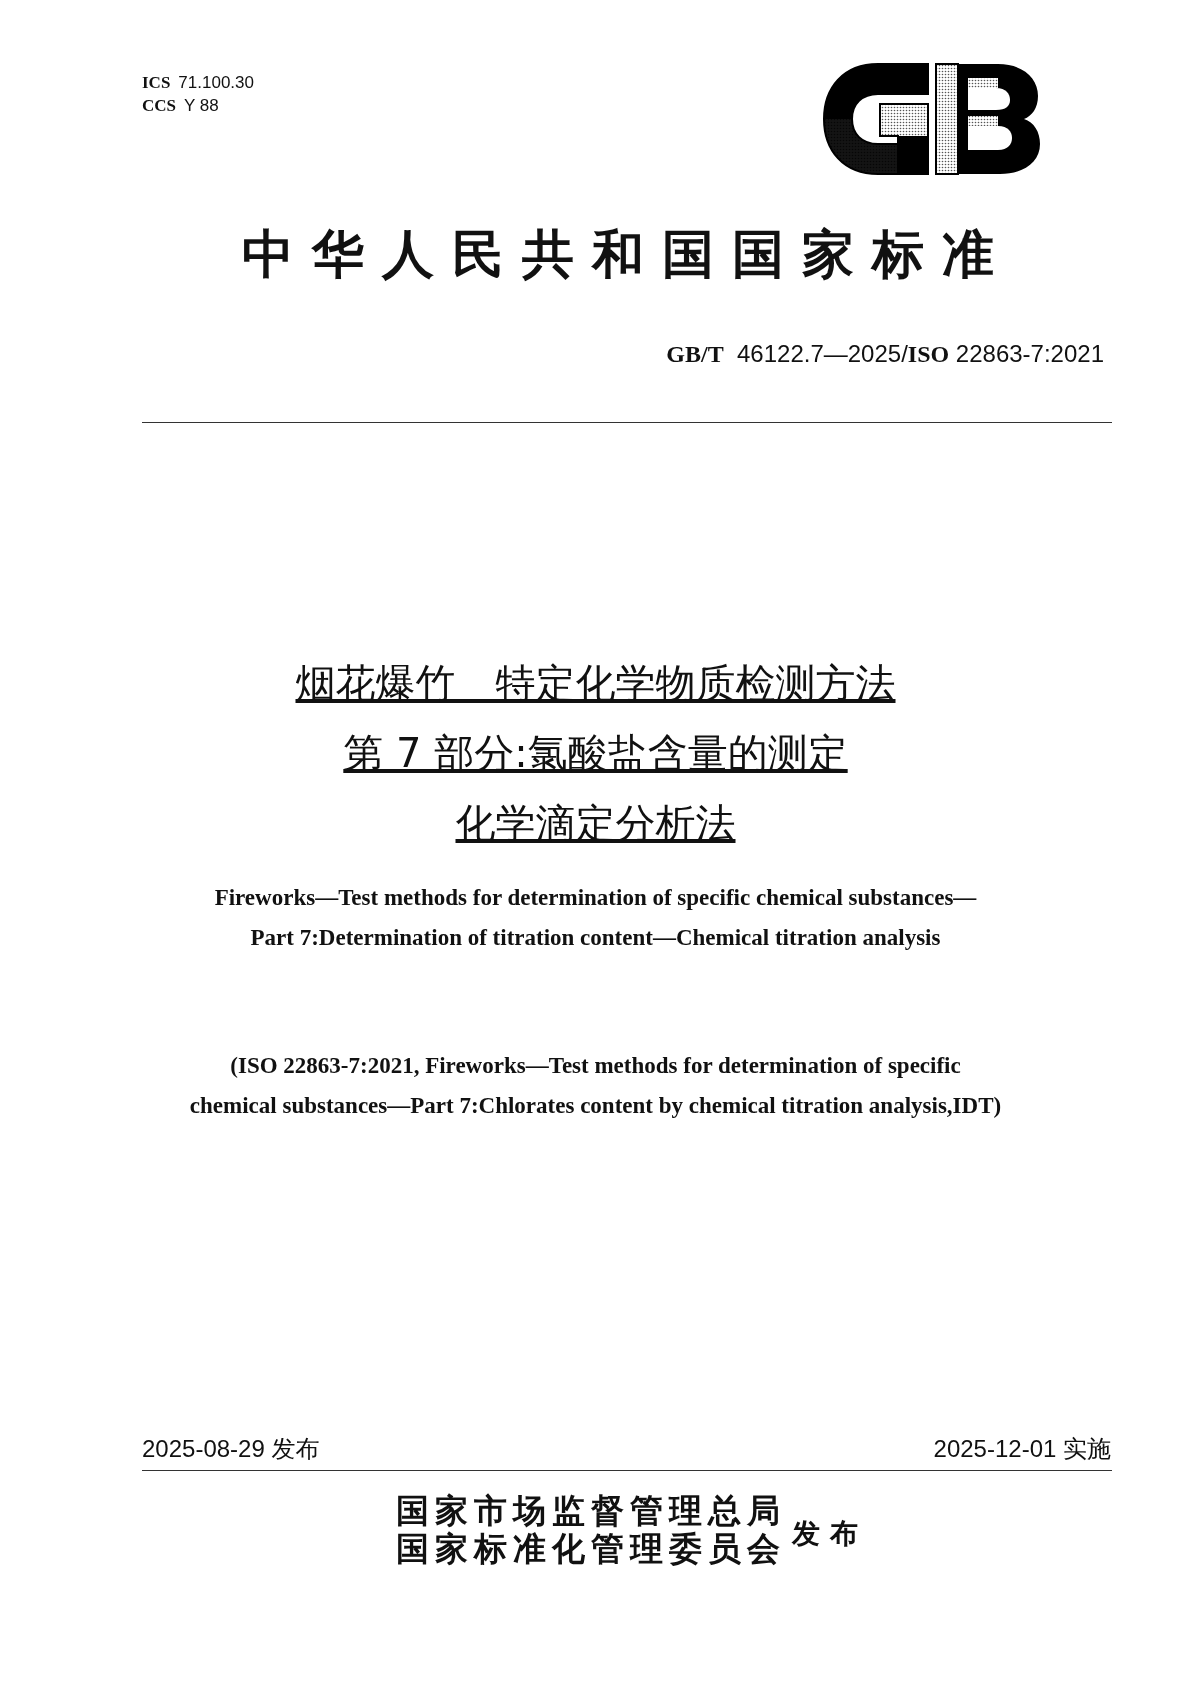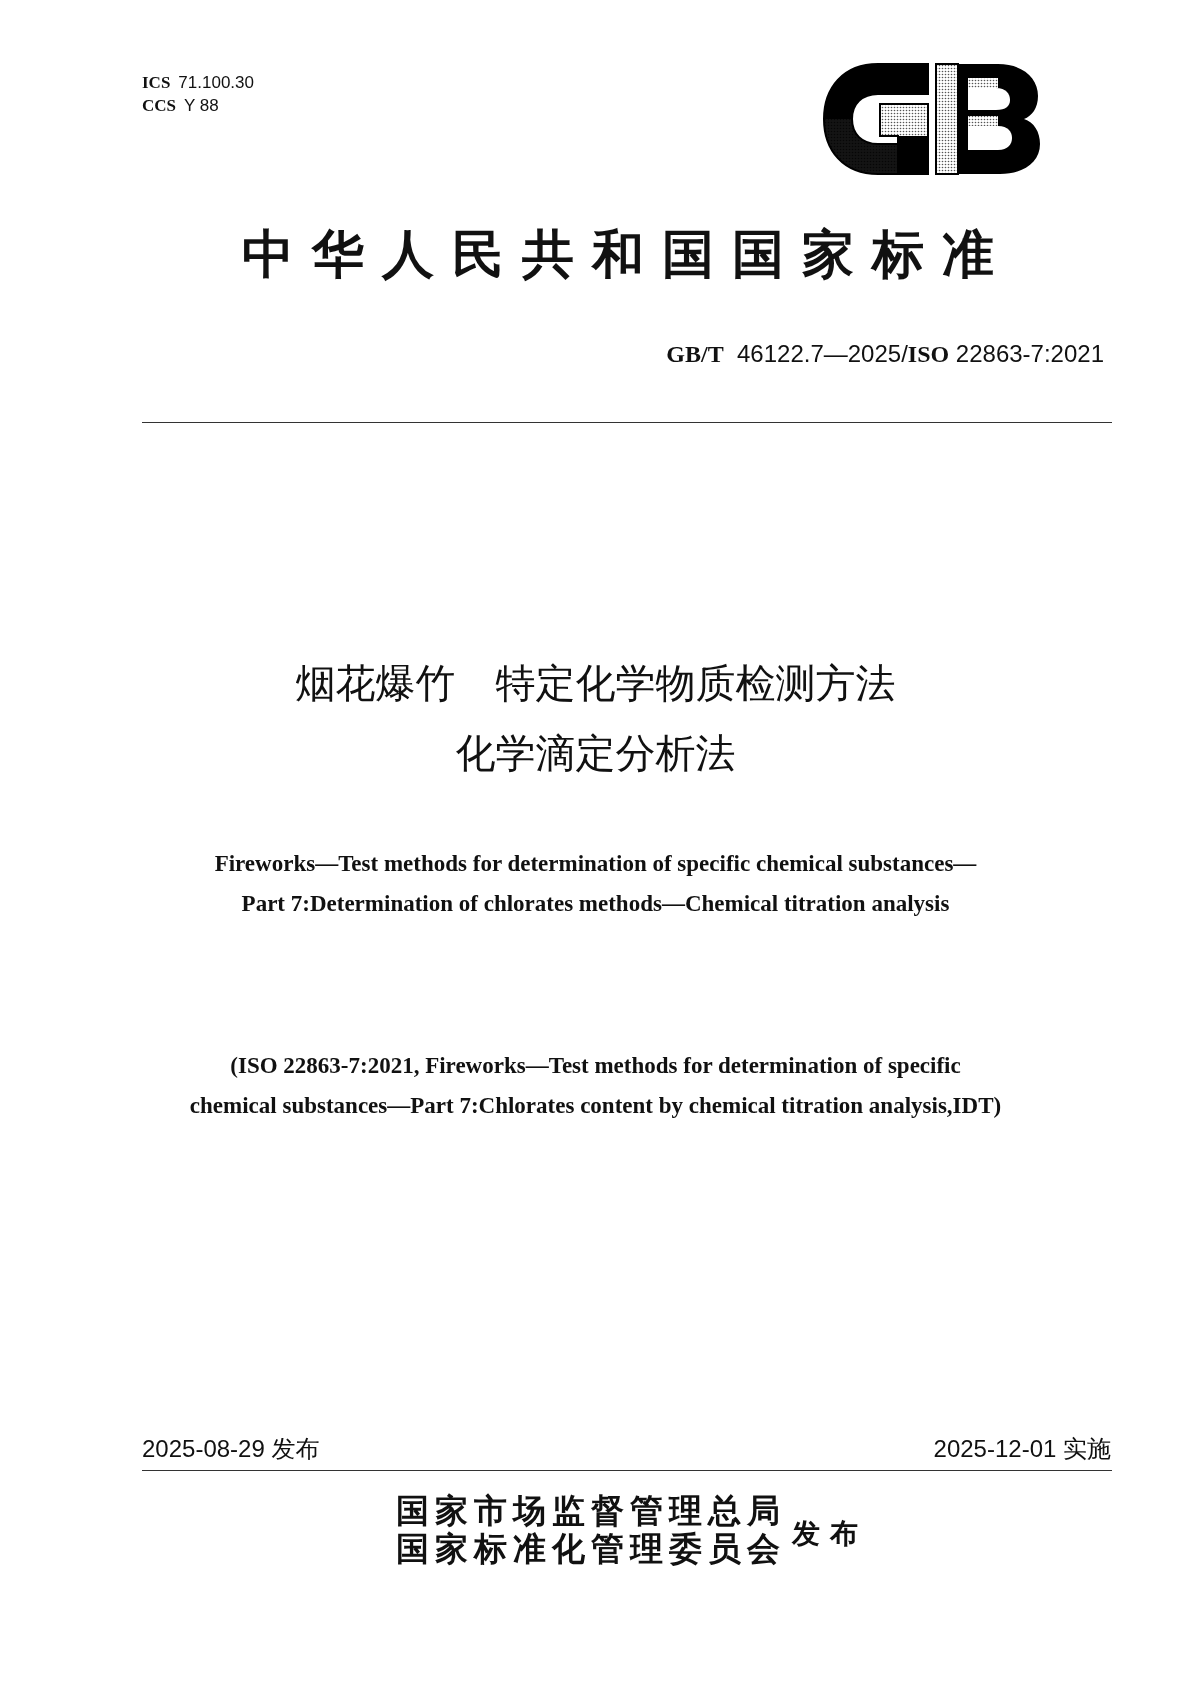--- a/index.html
+++ b/index.html
@@ -5,22 +5,22 @@
   html, body { margin: 0; padding: 0; background: #ffffff; }
   body { width: 1191px; height: 1685px; position: relative; overflow: hidden; color: #111; font-family: "DejaVu Serif", serif; }
   .abs { position: absolute; }
   .codes { left: 142px; top: 54px; font-size: 17px; line-height: 23px; font-family: "Liberation Sans", sans-serif; margin-top: 17px; }
   .codes b { font-family: "Liberation Serif", serif; font-weight: bold; margin-right: 8px; }
   .logo { left: 818px; top: 58px; width: 228px; height: 122px; }
   .national-title { left: 142px; top: 222px; width: 970px; text-align: center; font-family: "DejaVu Sans", sans-serif; font-weight: bold; font-size: 52px; letter-spacing: 18px; line-height: 64px; }
   .std-number { right: 87px; top: 340px; font-size: 24px; font-family: "Liberation Sans", sans-serif; }
   .std-number b { font-family: "Liberation Serif", serif; font-weight: bold; }
   .rule { left: 142px; width: 970px; height: 0; border-top: 1.5px solid #333; }
-  .zh-title { left: 0; width: 1191px; top: 648px; text-align: center; font-family: "DejaVu Sans", sans-serif; font-size: 40px; line-height: 70px; }
-  .en-title { left: 0; width: 1191px; top: 844px; text-align: center; font-family: "Liberation Serif", serif; font-weight: bold; font-size: 23px; line-height: 40px; }
+  .zh-title { left: 0; width: 1191px; top: 648px; text-align: center; font-family: "DejaVu Sans", sans-serif; font-size: 40px; line-height: 70px; text-decoration: underline; }
+  .en-title { left: 0; width: 1191px; top: 878px; text-align: center; font-family: "Liberation Serif", serif; font-weight: bold; font-size: 23px; line-height: 40px; }
   .iso-note { left: 0; width: 1191px; top: 1046px; text-align: center; font-family: "Liberation Serif", serif; font-weight: bold; font-size: 23px; line-height: 40px; }
   .date-left { left: 142px; top: 1433px; font-family: "Liberation Sans", sans-serif; font-size: 24px; }
   .date-right { right: 80px; top: 1433px; font-family: "Liberation Sans", sans-serif; font-size: 24px; }
   .publishers { left: 388px; top: 1492px; font-family: "DejaVu Serif", serif; font-weight: bold; font-size: 33px; line-height: 38px; letter-spacing: 6px; margin-left: 8px; }
   .publish-label { left: 792px; top: 1515px; font-family: "DejaVu Serif", serif; font-weight: bold; font-size: 28px; letter-spacing: 10px; }
 </style>
 </head>
 <body>
 
 <div class="abs codes">
@@ -53,26 +53,27 @@
 <div class="abs national-title">中华人民共和国国家标准</div>
 
 <div class="abs std-number">
   <b>GB/T</b>&nbsp;&nbsp;<span>46122.7—2025/</span><b>ISO</b>&nbsp;<span>22863-7:2021</span>
 </div>
 
 <div class="abs rule" style="top:422px;"></div>
 
 <div class="abs zh-title">
   <div>烟花爆竹　特定化学物质检测方法</div>
+  <div>第 7 部分:氯酸盐含量的测定</div>
   <div>化学滴定分析法</div>
 </div>
 
 <div class="abs en-title">
   <div>Fireworks—Test methods for determination of specific chemical substances—</div>
-  <div>Part 7:Determination of chlorates methods—Chemical titration analysis</div>
+  <div>Part 7:Determination of titration content—Chemical titration analysis</div>
 </div>
 
 <div class="abs iso-note">
   <div>(ISO 22863-7:2021, Fireworks—Test methods for determination of specific</div>
   <div>chemical substances—Part 7:Chlorates content by chemical titration analysis,IDT)</div>
 </div>
 
 <div class="abs date-left">2025-08-29 发布</div>
 <div class="abs date-right">2025-12-01 实施</div>
 

